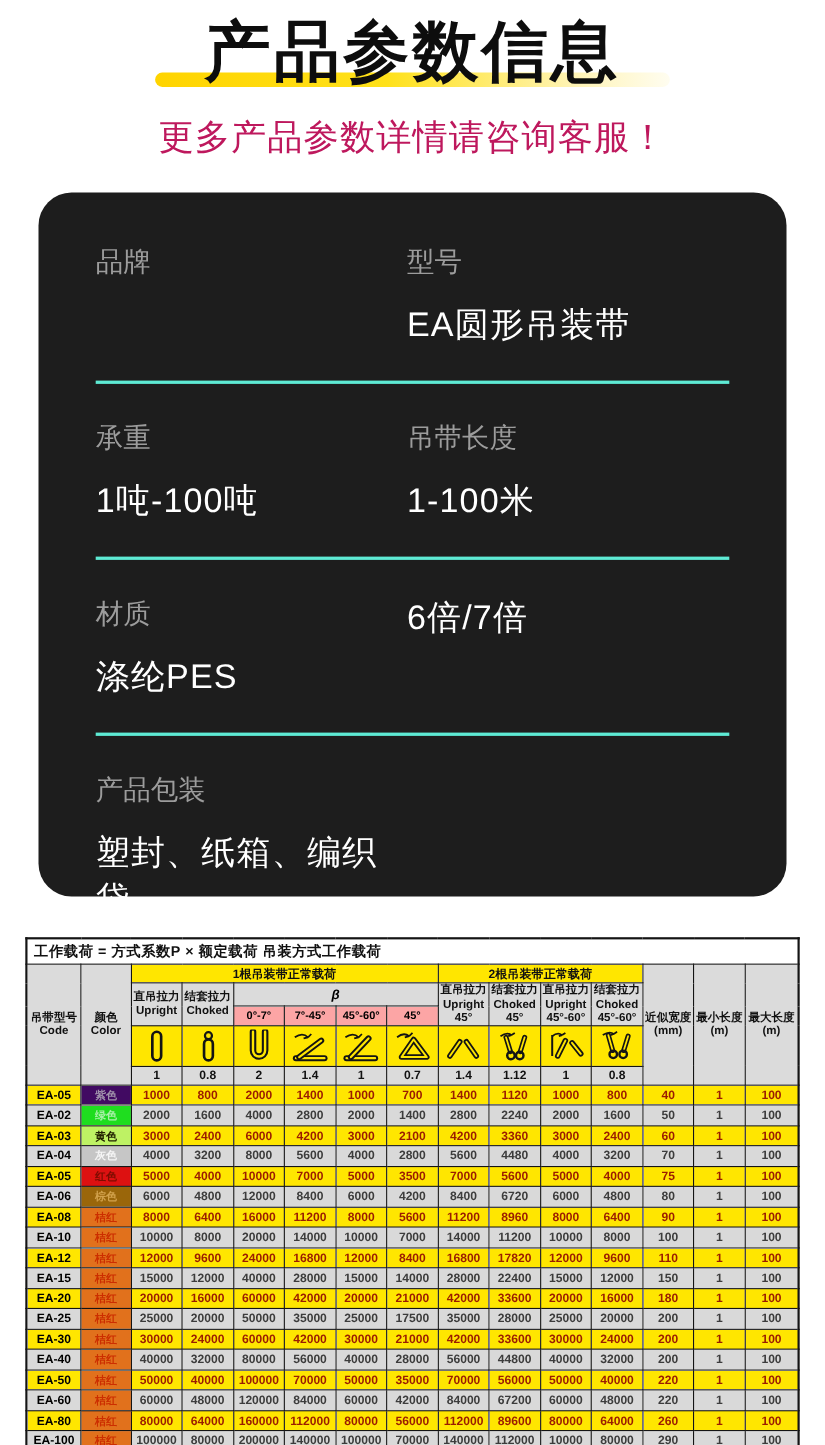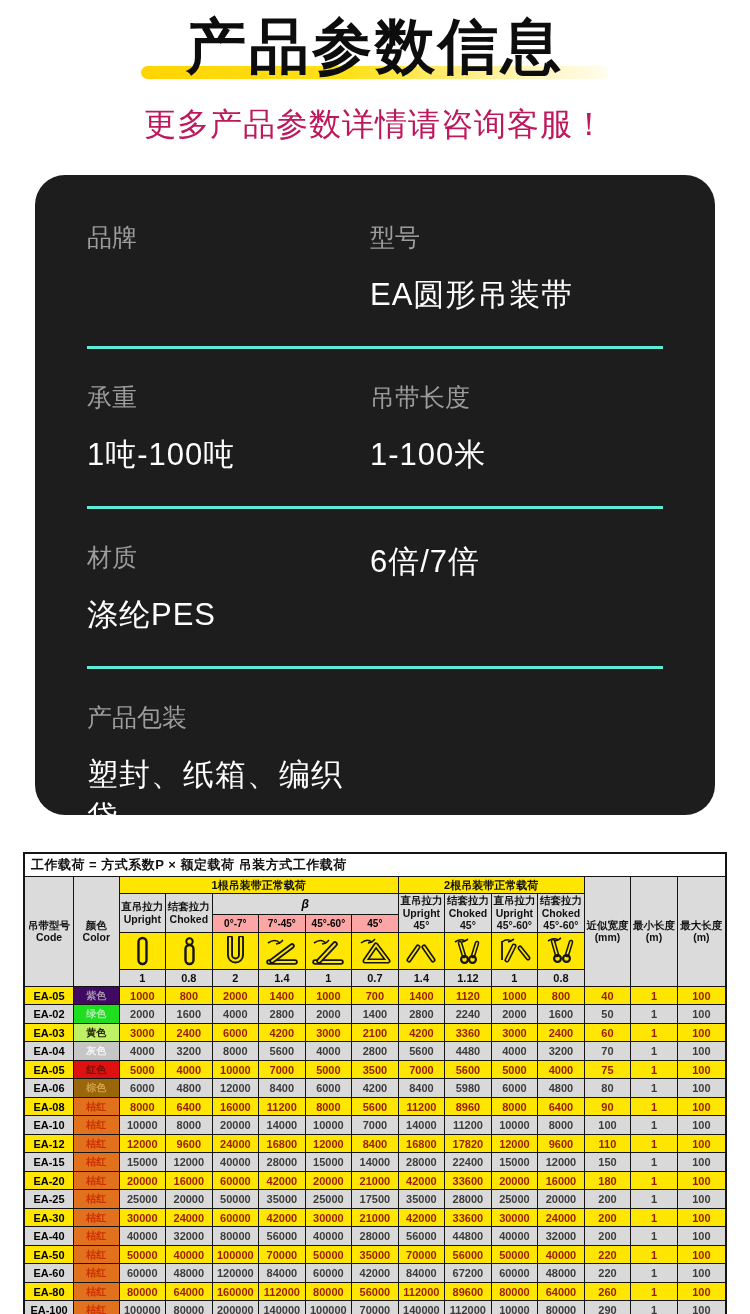--- a/index.html
+++ b/index.html
@@ -366,21 +366,21 @@
           <tr class="row-gray">
             <td class="code-cell">EA-06</td>
             <td class="swatch-cell" style="background-color: rgb(154, 102, 10); color: rgb(210, 162, 76);">棕色</td>
             <td>6000</td>
             <td>4800</td>
             <td>12000</td>
             <td>8400</td>
             <td>6000</td>
             <td>4200</td>
             <td>8400</td>
-            <td>5980</td>
+            <td>6720</td>
             <td>6000</td>
             <td>4800</td>
             <td>80</td>
             <td>1</td>
             <td>100</td>
           </tr>
           <tr class="row-yellow">
             <td class="code-cell">EA-08</td>
             <td class="swatch-cell" style="background-color: rgb(225, 113, 28); color: rgb(204, 46, 0);">桔红</td>
             <td>8000</td>

